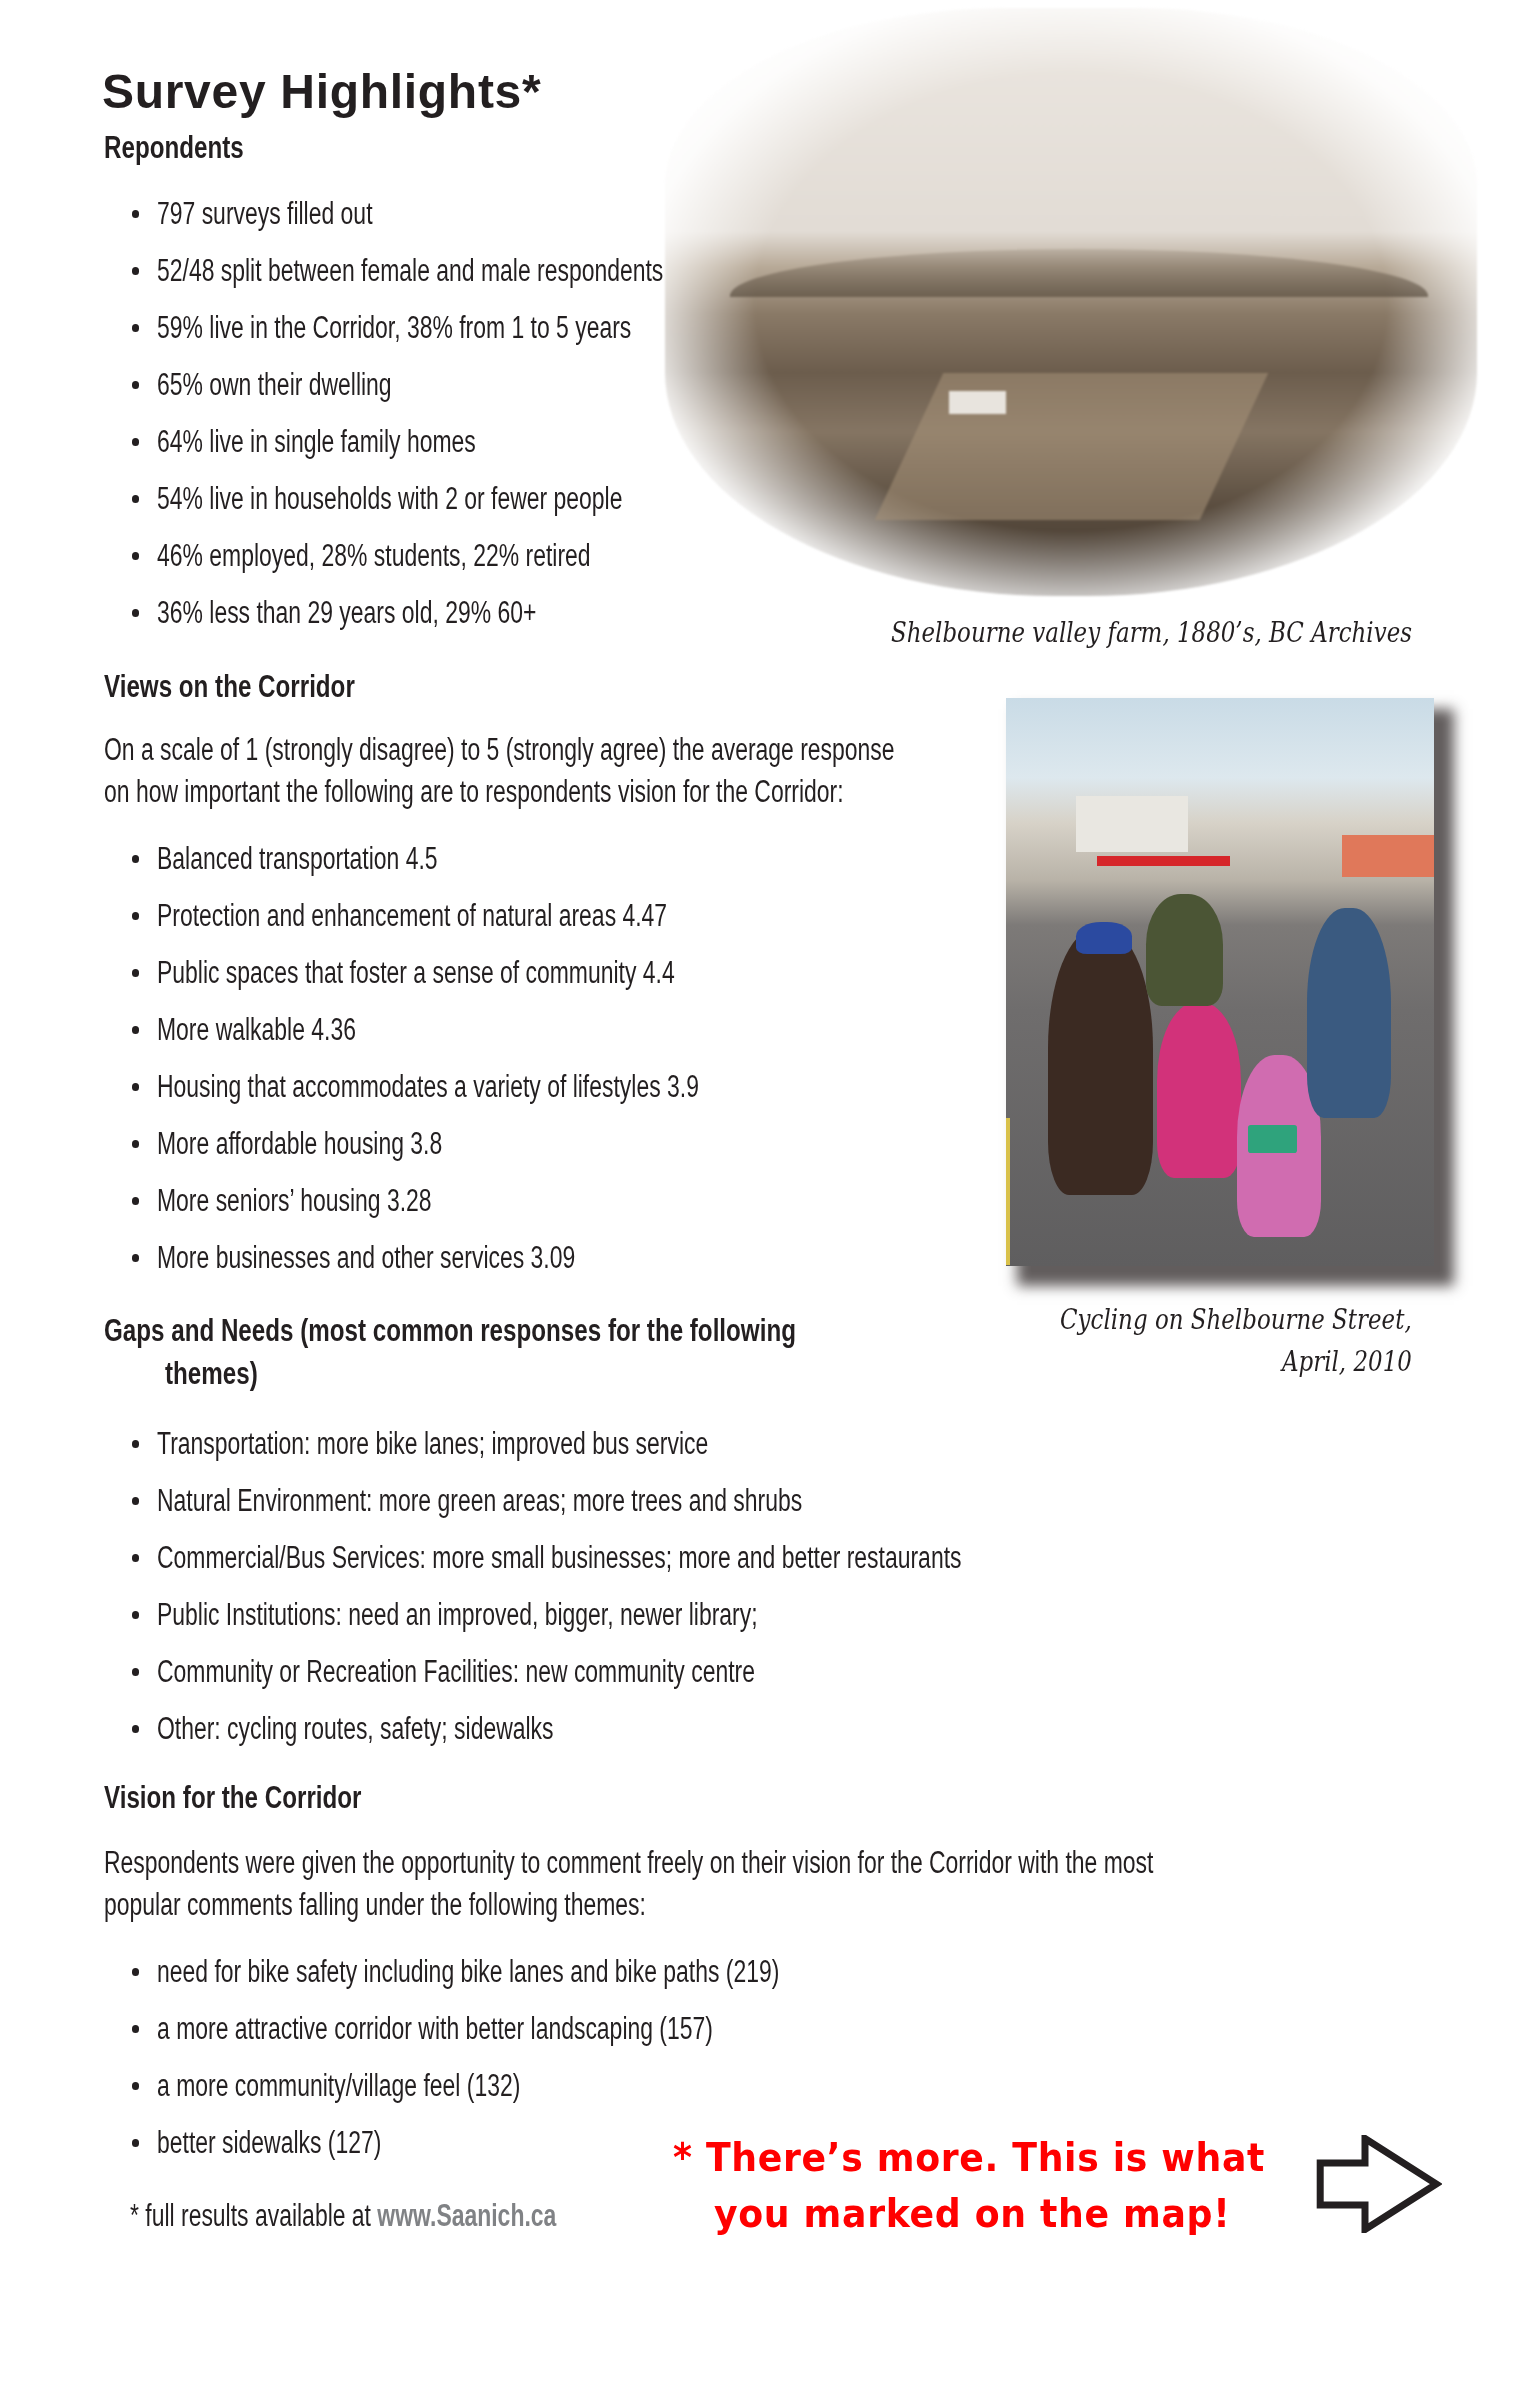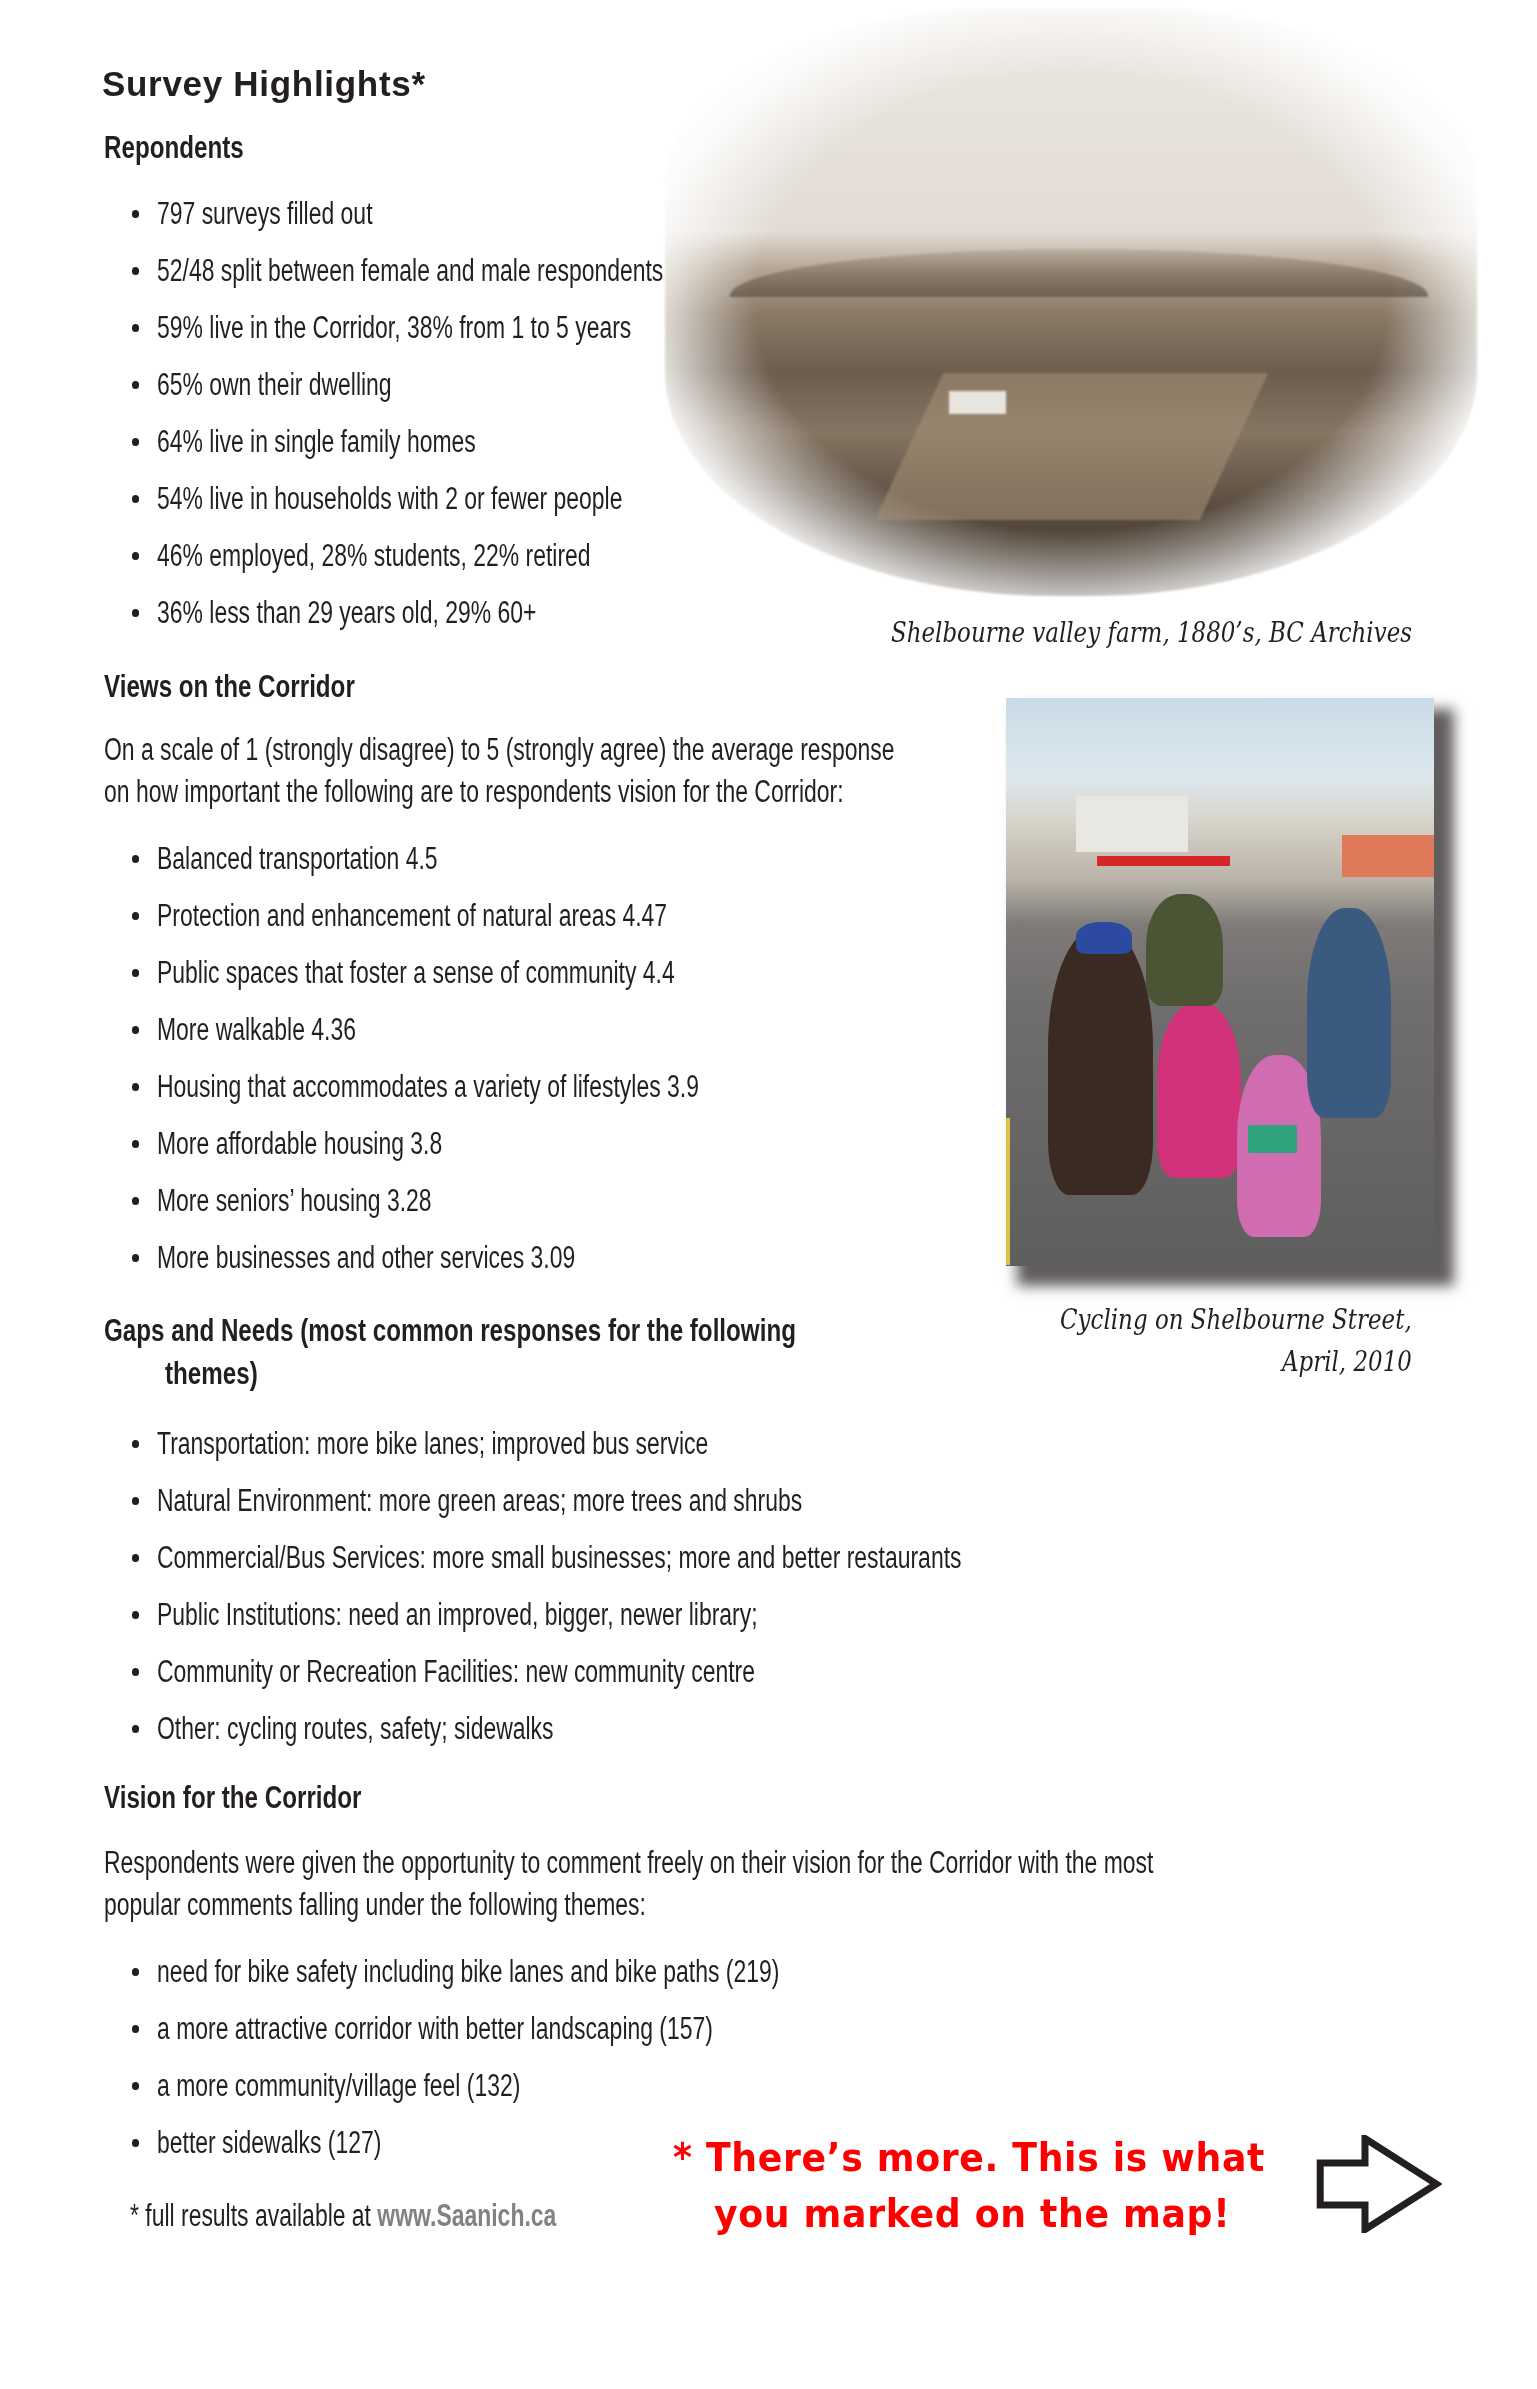--- a/index.html
+++ b/index.html
@@ -1,19 +1,19 @@
 <!DOCTYPE html>
 <html style="font-size:11.2px"><head>
 <meta charset="utf-8">
 <style>
   html, body { margin: 0; padding: 0; background: #ffffff; }
   body { width: 1537px; height: 2389px; position: relative; overflow: hidden;
          font-family: "Liberation Sans", sans-serif; color: #231f20; }
   .abs { position: absolute; white-space: nowrap; }
-  .title { left: 102px; top: 64px; font-size: 35px; font-weight: 900; letter-spacing: 0.7px; }
+  .title { left: 102px; top: 64px; font-size: 48px; font-weight: 900; letter-spacing: 0.7px; }
   .h2 { left: 104px; font-size: 31px; font-weight: bold; transform: scaleX(0.78); transform-origin: left top; }
   .body-text { font-size: 31px; transform: scaleX(0.74); transform-origin: left top; }
   .bullet-list { position: absolute; left: 126px; margin: 0; padding: 0; list-style: none; }
   .bullet-list li { position: relative; height: 57px; line-height: 42px; }
   .bullet-list .dot { position: absolute; left: 5.6px; top: 17px; width: 7.7px; height: 7.7px; border-radius: 50%; background: #231f20; }
   .bullet-list .txt { position: absolute; left: 31px; top: 0; font-size: 31px; white-space: nowrap;
                       transform: scaleX(0.74); transform-origin: left top; }
   .caption { font-family: "DejaVu Serif", "Liberation Serif", serif; font-style: italic; font-size: 27px;
              color: #231f20; transform: scaleX(0.85); transform-origin: right top; text-align: right; }
   

